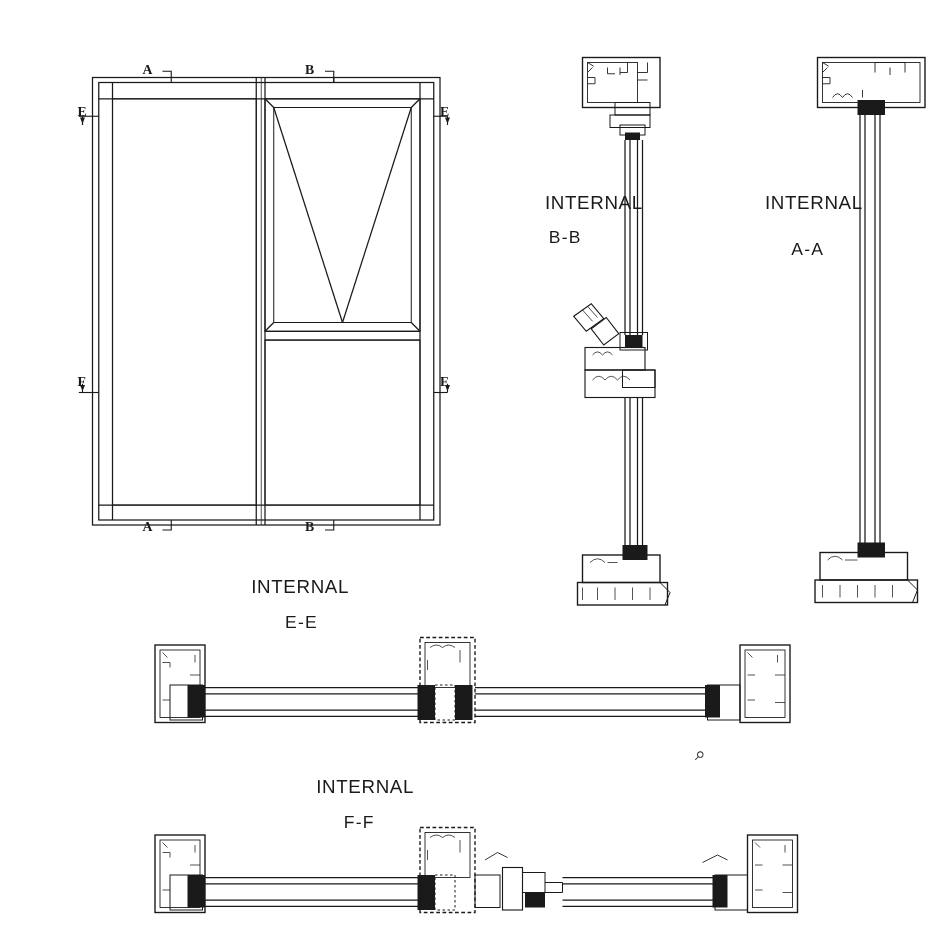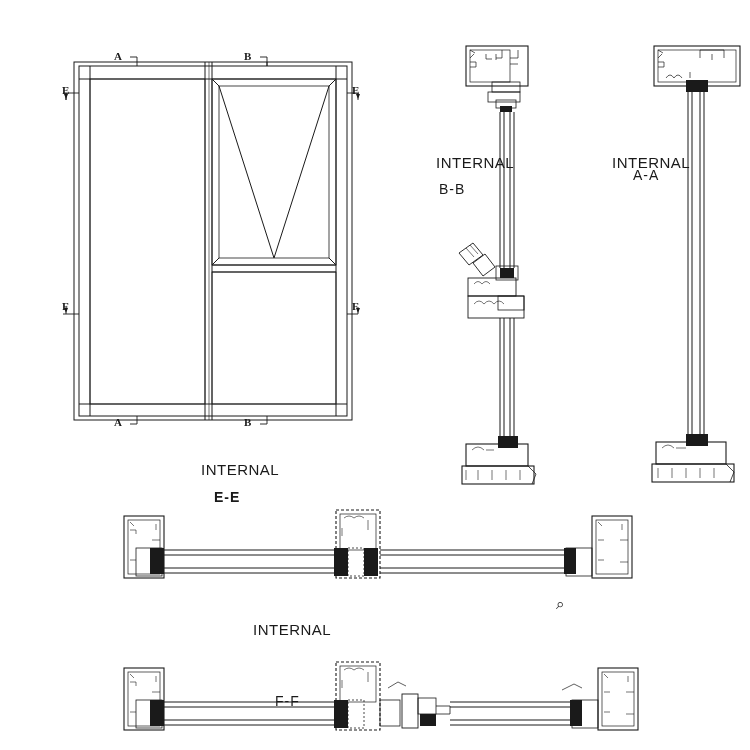--- a/index.html
+++ b/index.html
@@ -239,23 +239,23 @@
   <span class="lbl secmark" style="left:352px;top:85px;">E</span>
   <span class="lbl secmark" style="left:62px;top:301px;">F</span>
   <span class="lbl secmark" style="left:352px;top:301px;">F</span>
   <span class="lbl secmark" style="left:114px;top:417px;">A</span>
   <span class="lbl secmark" style="left:244px;top:417px;">B</span>
 
   <span class="lbl title" style="left:436px;top:155px;">INTERNAL</span>
   <span class="lbl subtitle" style="left:439px;top:182px;">B-B</span>
 
   <span class="lbl title" style="left:612px;top:155px;">INTERNAL</span>
-  <span class="lbl subtitle" style="left:633px;top:168px;">A-A</span>
+  <span class="lbl subtitle" style="left:633px;top:192px;">A-A</span>
 
   <span class="lbl title" style="left:201px;top:462px;">INTERNAL</span>
-  <span class="lbl subtitle" style="left:214px;top:490px;font-weight:bold;">E-E</span>
+  <span class="lbl subtitle" style="left:228px;top:490px;">E-E</span>
 
   <span class="lbl title" style="left:253px;top:622px;">INTERNAL</span>
-  <span class="lbl subtitle" style="left:275px;top:650px;margin-top:44px;">F-F</span>
+  <span class="lbl subtitle" style="left:275px;top:650px;">F-F</span>
 
   <span class="lbl" style="left:556px;top:596px;font-size:15px;color:#1a1a1a;">⌕</span>
 
 </div>
 
 </body></html>

